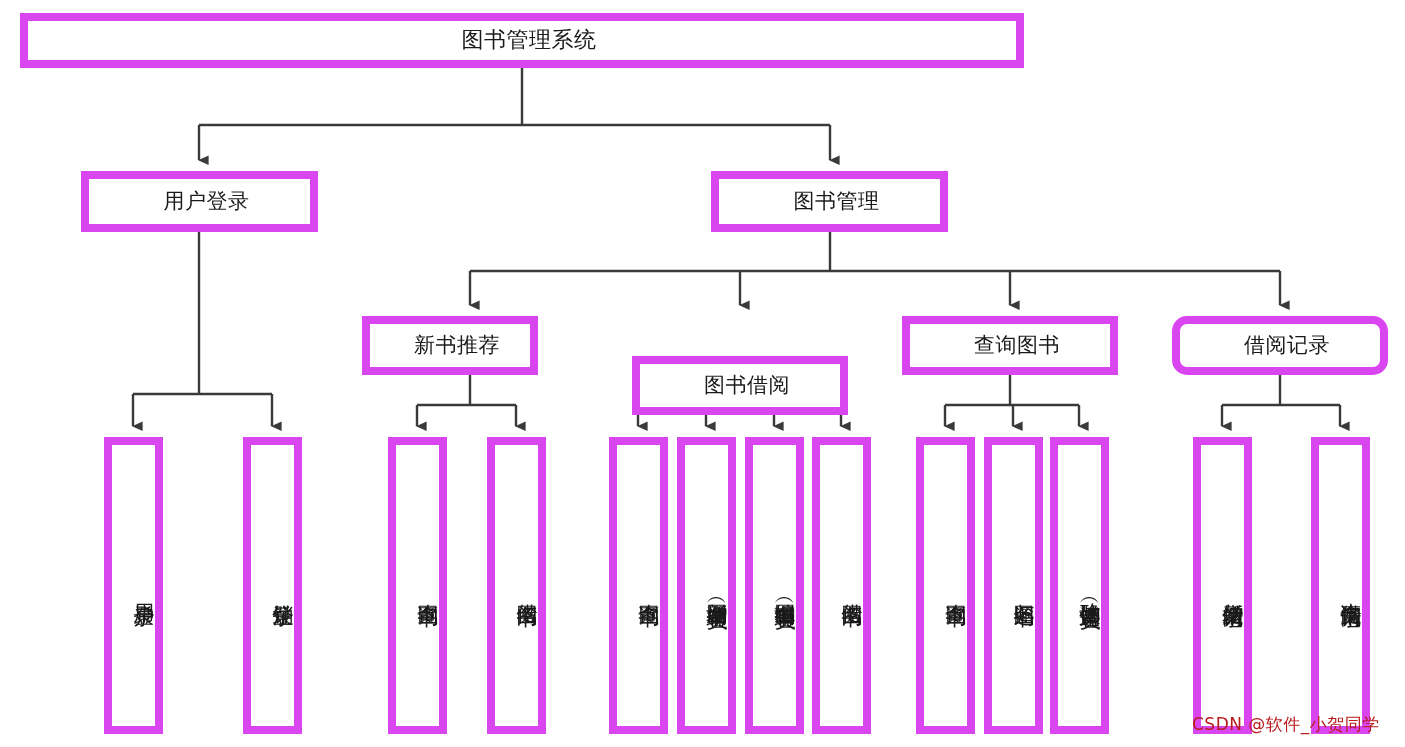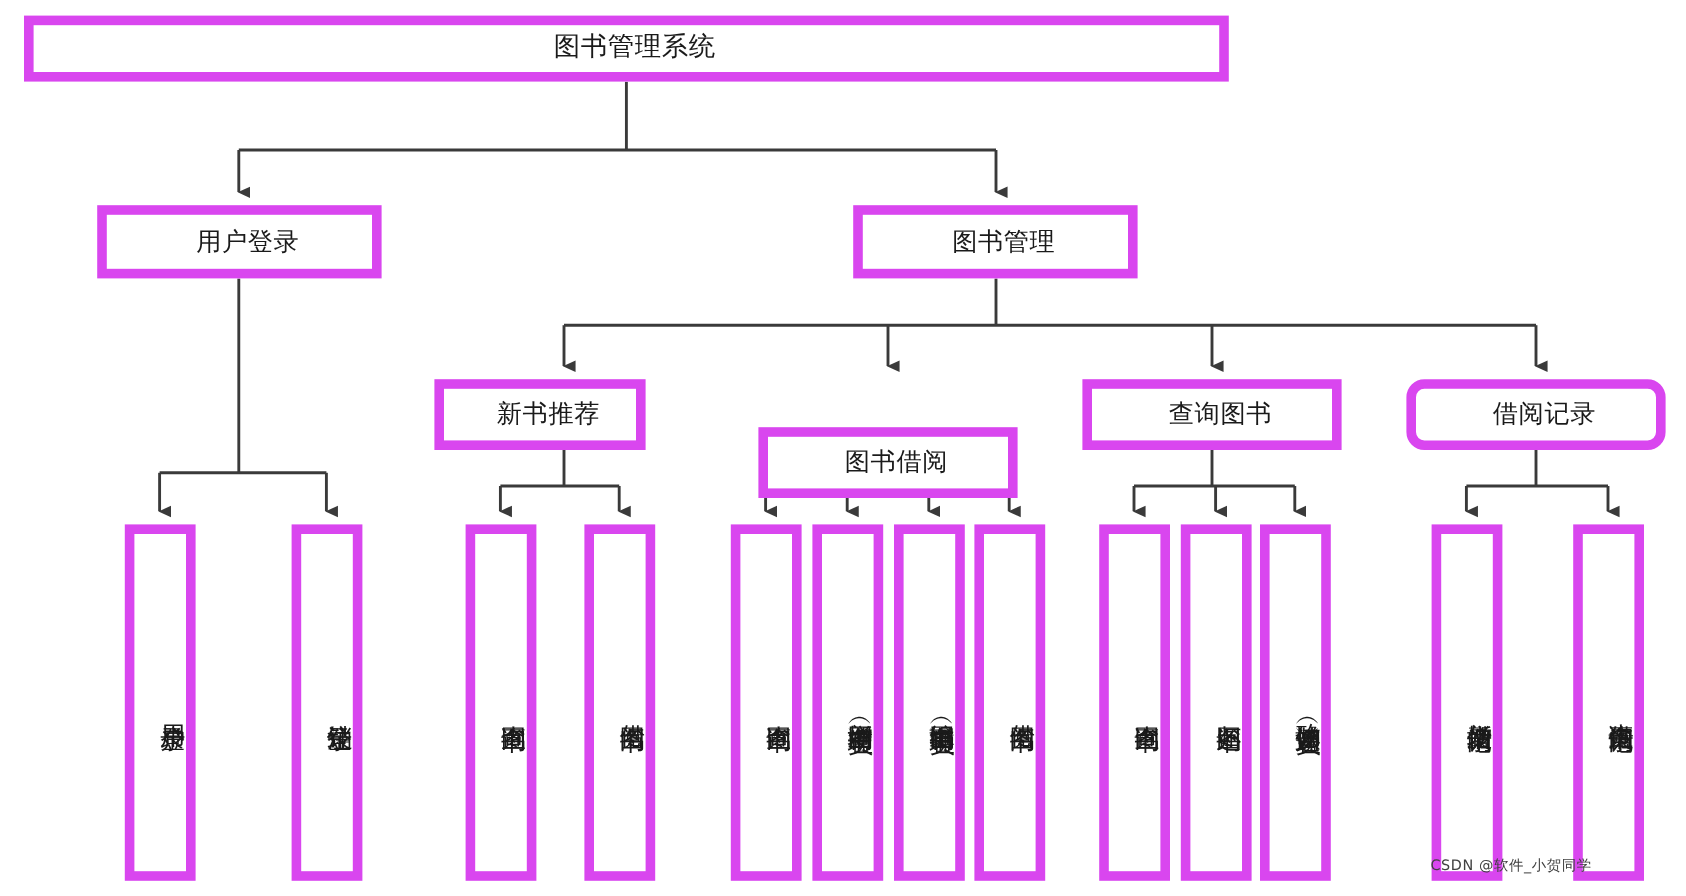--- a/index.html
+++ b/index.html
@@ -50,22 +50,22 @@
     font-size: 21px;
     line-height: 1.08;
     letter-spacing: 1px;
     align-items: flex-start;
     justify-content: center;
     padding-top: 6px;
   }
   .node-v.pad-more { padding-top: 10px; }
   .watermark {
     position: absolute;
-    font-size: 12px;
-    color: #404040;
+    font-size: 17px;
+    color: #b91c1c;
     white-space: nowrap;
     letter-spacing: 0.5px;
     pointer-events: none;
   }
 </style>
 </head>
 <body>
 
 <div id="diagram-root">
 

